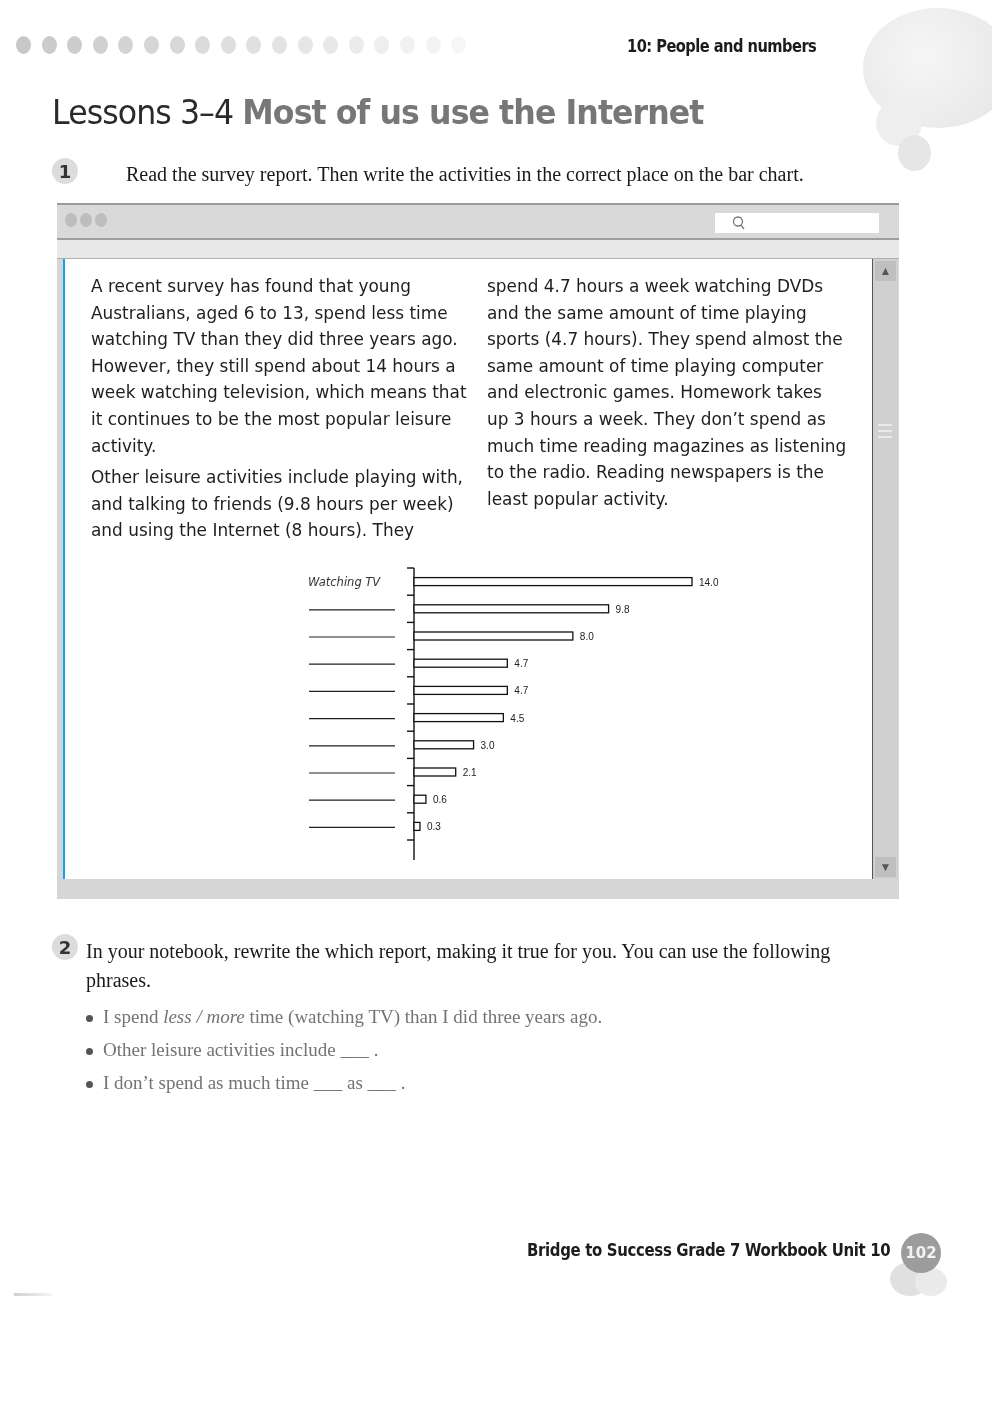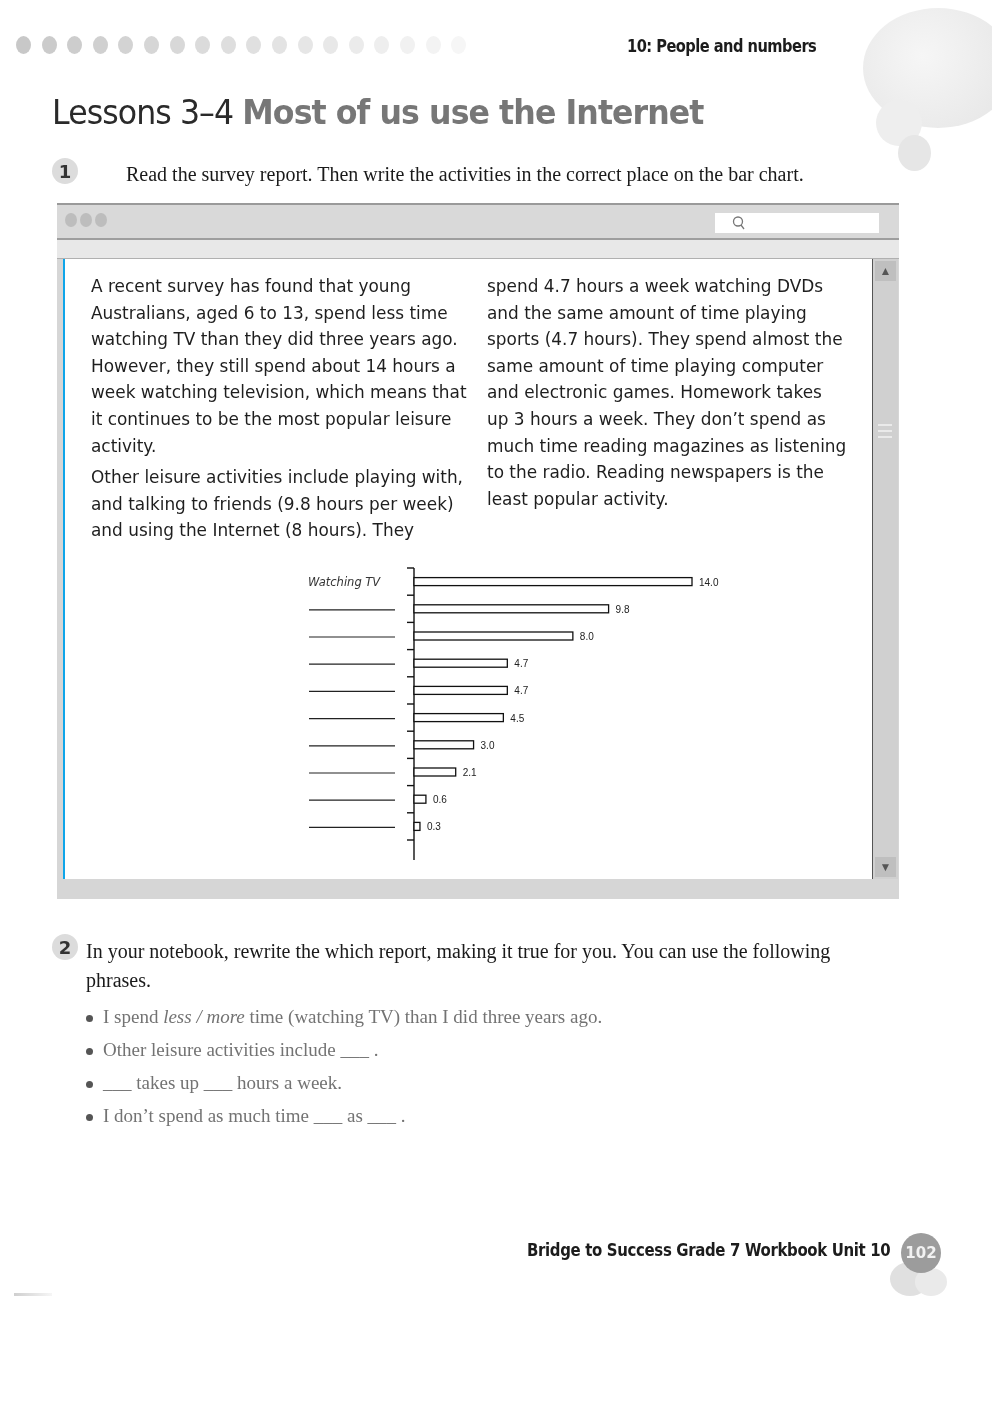--- a/index.html
+++ b/index.html
@@ -181,21 +181,20 @@
       <span>▼</span>
     </div>
   </div>
 </div>
 
 <div class="ex-badge" style="left:52px; top:934px;">2</div>
 <div class="ex2-text">In your notebook, rewrite the which report, making it true for you. You can use the following phrases.</div>
 <ul class="phrases" id="phrases">
     <li><span class="bullet"></span><span>I spend </span><i>less / more</i><span> time (watching TV) than I did three years ago.</span></li>
     <li><span class="bullet"></span><span>Other leisure activities include ___ .</span></li>
-    <li><span class="bullet"></span><span>___ takes up ___ hours a week.</span></li>
     <li><span class="bullet"></span><span>I don’t spend as much time ___ as ___ .</span></li>
   </ul>
 
 <div class="footer-text">Bridge to Success Grade 7 Workbook Unit 10</div>
 <div class="page-bubble"></div>
 <div class="page-bubble2"></div>
 <div class="page-badge">102</div>
 <div class="left-mark"></div>
 
 </body></html>

